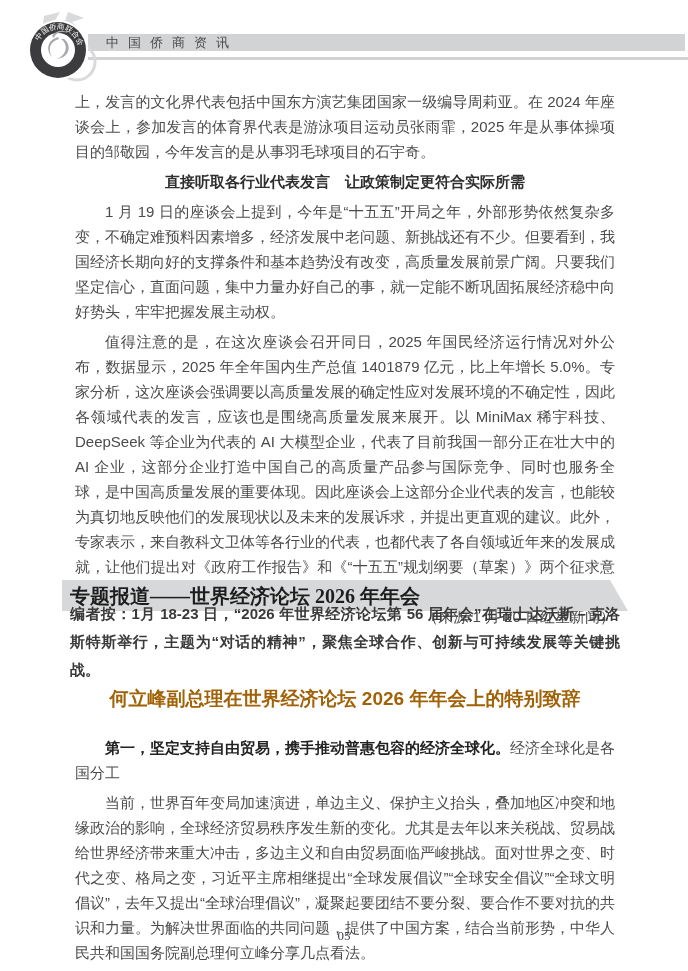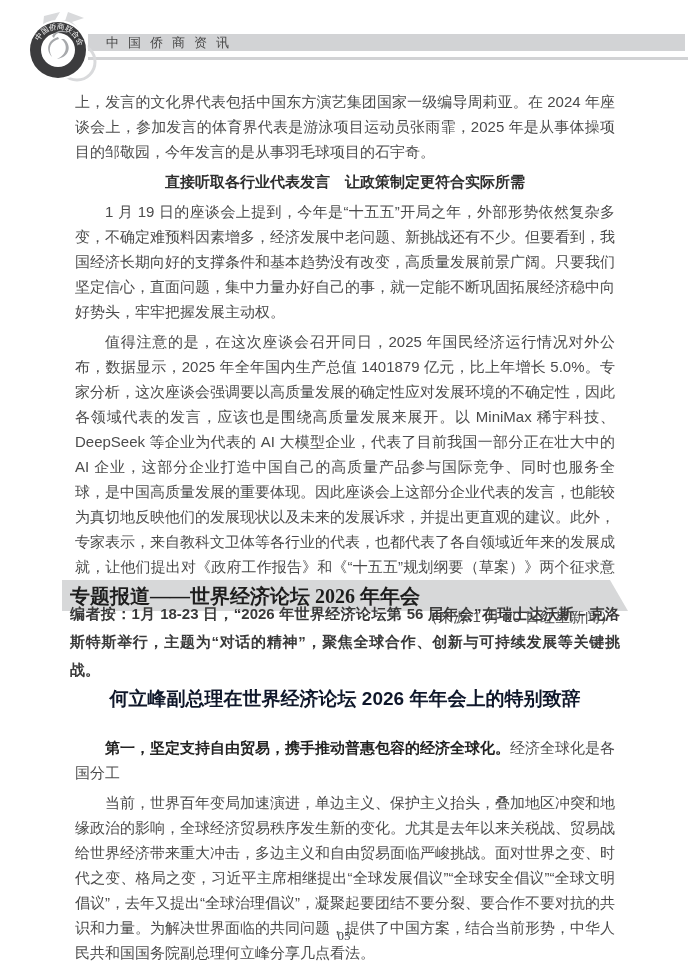--- a/index.html
+++ b/index.html
@@ -98,21 +98,21 @@
   }
 
   
   .article2-title {
     position: absolute;
     left: 70px; width: 550px; top: 686px;
     margin: 0;
     font-size: 19px;
     line-height: 26px;
     font-weight: bold;
-    color: #0f172a;
+    color: #a16207;
     text-align: center;
   }
   .flow2 {
     position: absolute;
     left: 70px; width: 550px; top: 730px;
   }
   .flow2 .para strong { color: #222222; }
 
   
   .page-number {

